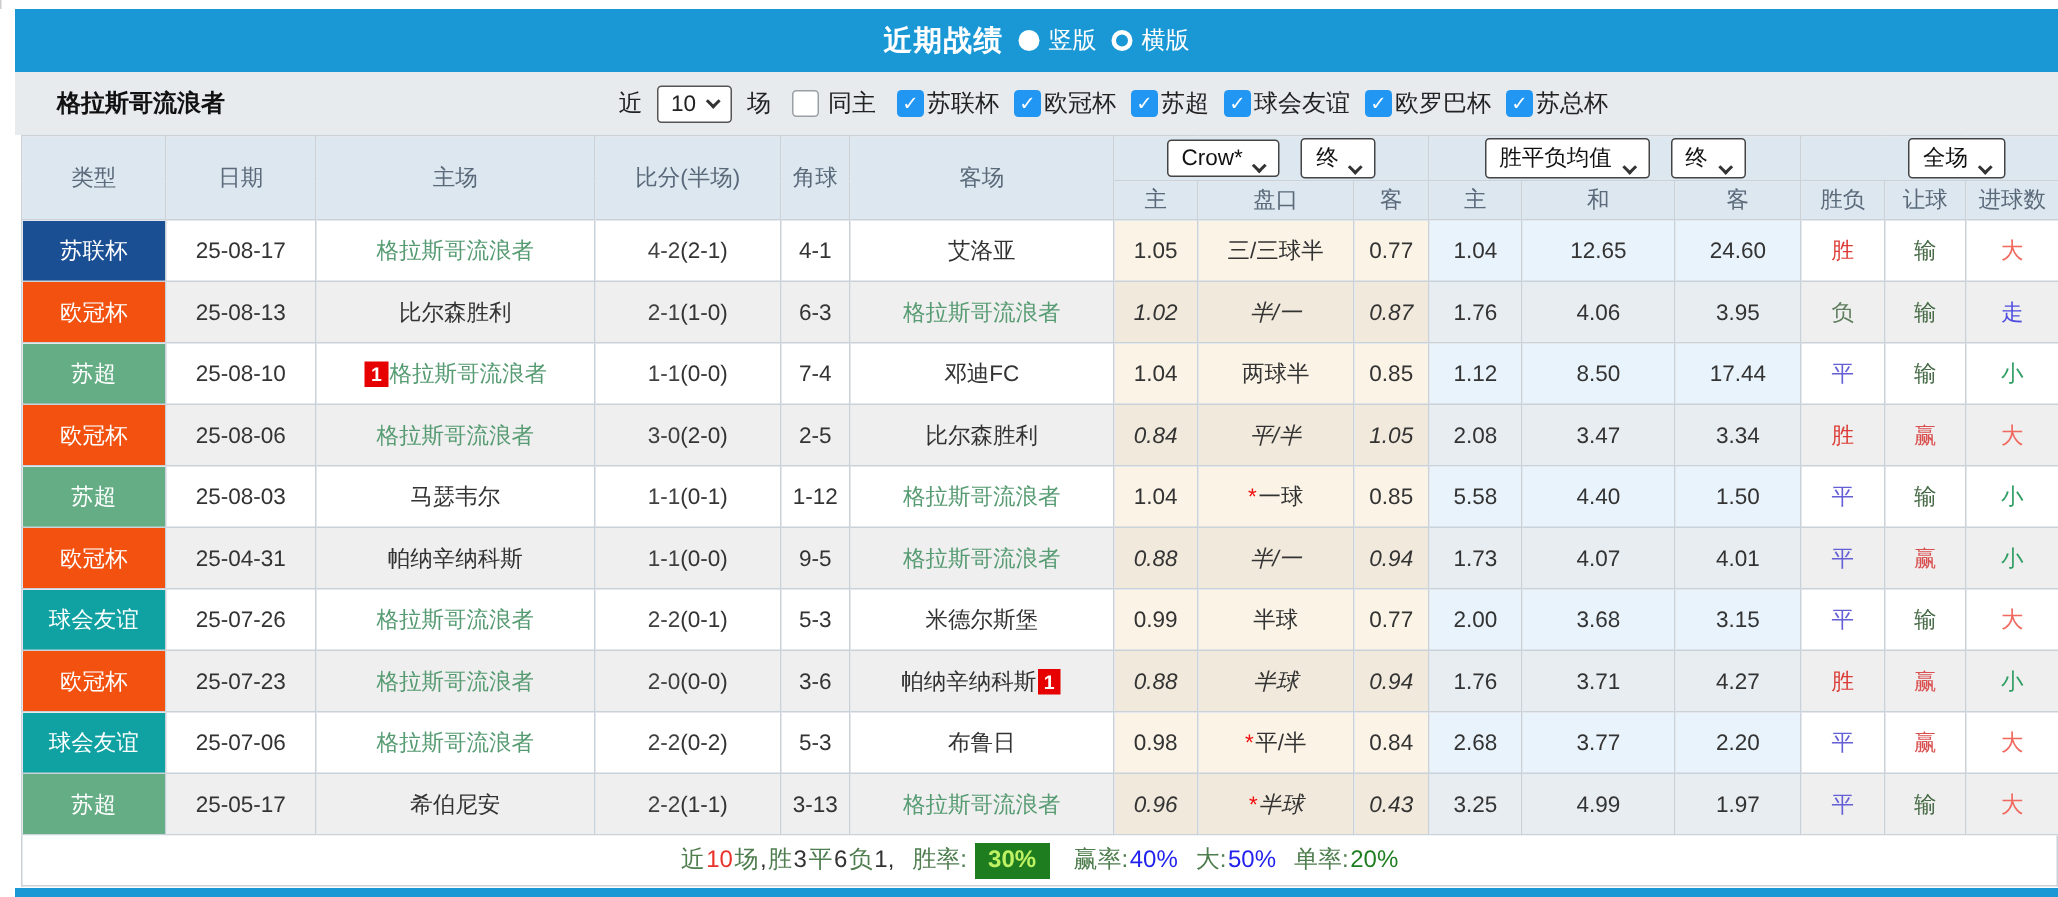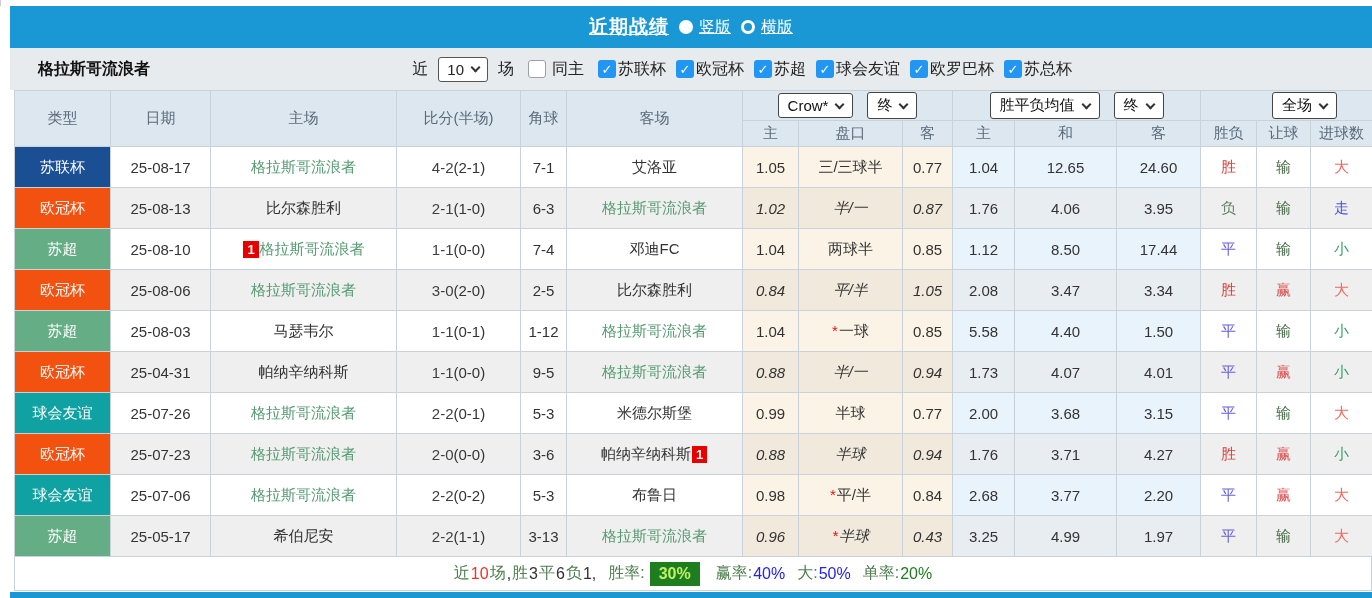--- a/index.html
+++ b/index.html
@@ -5,21 +5,21 @@
   * { margin:0; padding:0; box-sizing:border-box; }
   html,body { width:1372px; height:598px; overflow:hidden;
     font-family:"Liberation Sans","DejaVu Sans",sans-serif; background:#ffffff; }
   .page { width:1372px; height:598px; background:#ffffff; position:relative; }
 
   
   .top-strip { height:6px; background:#fff; border-left:1px solid #cccccc; }
 
   
   .title-bar { margin-left:10px; height:42px; background:#1a98d5; color:#fff;
-    display:flex; align-items:center; justify-content:center; gap:10px;text-decoration:underline; }
+    display:flex; align-items:center; justify-content:center; gap:10px; }
   .title-bar .title { font-size:19px; font-weight:bold; letter-spacing:1px; }
   .radio-group { display:flex; align-items:center; gap:6px; font-size:16px; }
   .radio-dot { width:14px; height:14px; border-radius:50%; background:#fff; display:inline-block; }
   .radio-ring { width:14px; height:14px; border-radius:50%; border:3px solid #fff; background:transparent; display:inline-block; }
 
   
   .filter-bar { margin-left:10px; height:42px; background:#e7ebee;
     display:flex; align-items:center; font-size:16px; color:#222; }
   .team-name { font-weight:bold; font-size:16px; margin-left:28px; color:#111; }
   .filter-controls { display:flex; align-items:center; margin-left:auto; margin-right:300px; gap:4px; }
@@ -47,21 +47,21 @@
   td.c-cream { background:#faf3e6 !important; }
   tr.even td.c-cream { background:#f0e9dc !important;font-style:italic; }
   td.c-blue { background:#e9f3fb !important; }
   tr.even td.c-blue { background:#e8edf1 !important; }
   .team-green { color:#569b72; }
   .score-main { color:#404040; }
   .score-half { color:#333; }
   .card { display:inline-block; background:#e60000; color:#fff; font-size:13px; font-weight:bold;
     padding:0 4px; line-height:17px; vertical-align:middle; margin:0 1px; }
   .star { color:#f20d0d; margin-right:1px; }
-  .hdr-select { display:inline-flex; align-items:center; background:#fff; border:1px solid #444;
+  .hdr-select { display:inline-flex; align-items:flex-end; background:#fff; border:1px solid #444;
     border-radius:3px; padding:3px 9px; font-size:15px; color:#111; gap:8px; cursor:pointer; }
   .sel-wrap { display:flex; align-items:center; justify-content:center; gap:14px; }
 
   
   .summary { margin-left:14px; width:1358px; height:34px; background:#fff;
     border:1px solid #c9d1d9; border-top:none; display:flex; align-items:center;
     justify-content:center; font-size:16px; gap:1px; }
   .sg { color:#4e7d4e; }
   .sd { color:#333; }
   .sred { color:#e8322a; }
@@ -190,21 +190,21 @@
         <th>让球</th>
         <th>进球数</th>
       </tr>
     </thead>
     <tbody id="results-tbody">
         <tr class="odd">
           <td class="c-type" style="background: rgb(26, 79, 148);">苏联杯</td>
           <td>25-08-17</td>
           <td><span class="team-green">格拉斯哥流浪者</span></td>
           <td><span class="score-main">4-2</span><span class="score-half">(2-1)</span></td>
-          <td>7-1</td>
+          <td>4-1</td>
           <td><span>艾洛亚</span></td>
           <td class="c-cream">1.05</td>
           <td class="c-cream"><span>三/三球半</span></td>
           <td class="c-cream">0.77</td>
           <td class="c-blue">1.04</td>
           <td class="c-blue">12.65</td>
           <td class="c-blue">24.60</td>
           <td style="color: rgb(220, 60, 54);">胜</td>
           <td style="color: rgb(71, 107, 71);">输</td>
           <td style="color: rgb(240, 105, 95);">大</td>

